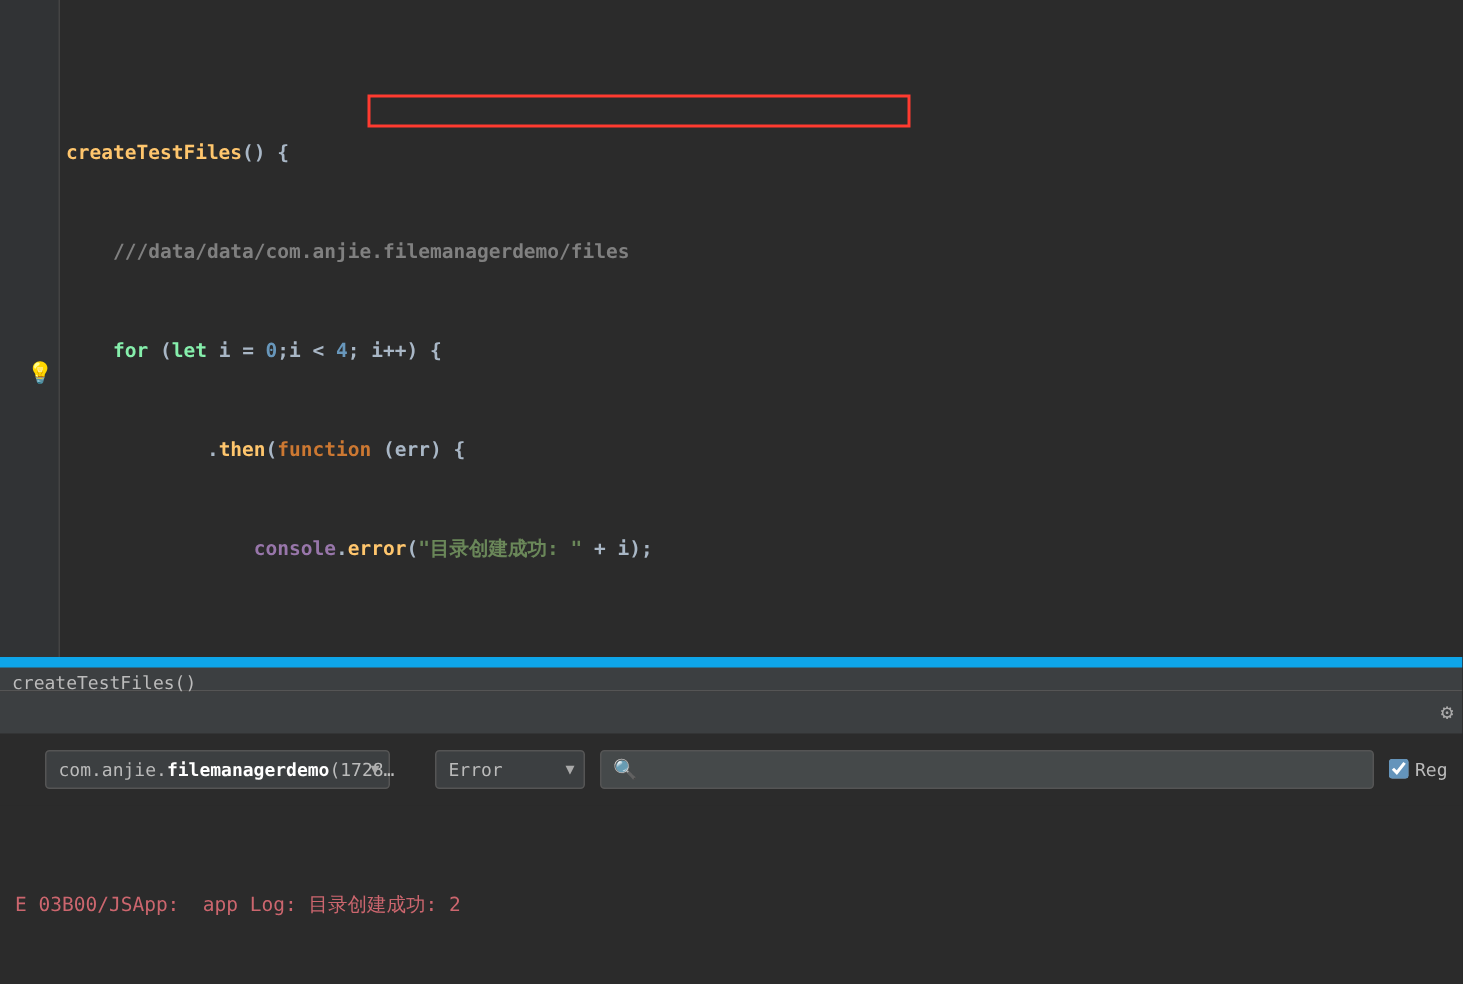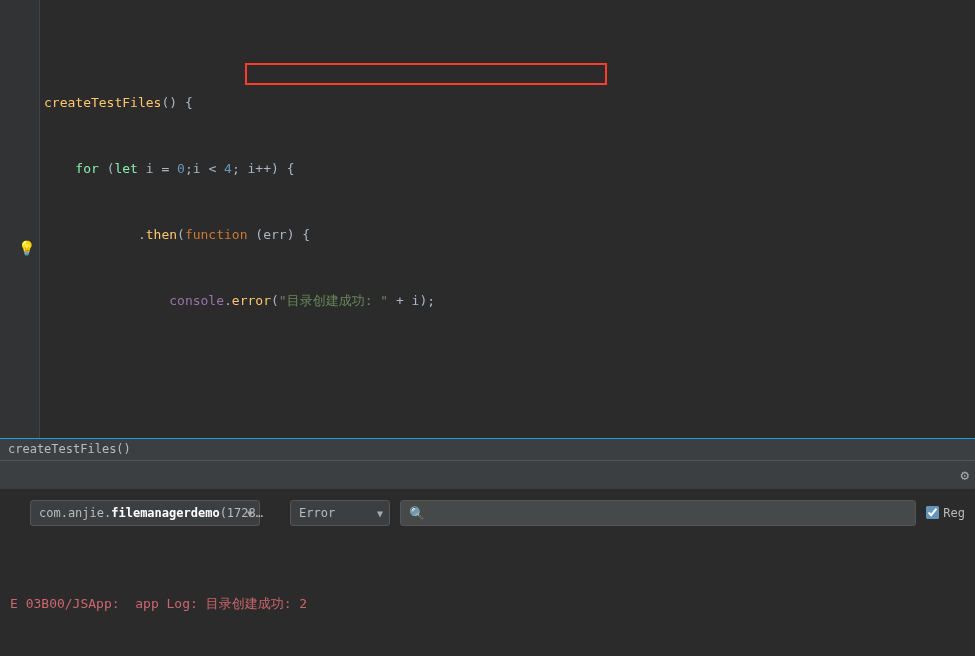--- a/index.html
+++ b/index.html
@@ -31,20 +31,21 @@
     color: #e2b73a;
     font-size: 14px;
   }
   .code {
     flex: 1;
     padding: 4px 0 0 4px;
     line-height: 22px;
     white-space: pre;
     overflow: hidden;
     position: relative;
+    font-weight: bold;
   }
   .code-line { height: 22px; }
   .kw { color: #86efac; }
   .fn-name { color: #ffc66d; }
   .paren { color: #a9b7c6; }
   .brace { color: #a9b7c6; }
   .comment { color: #808080; }
   .ident { color: #9876aa; }
   .str { color: #6a8759; }
   .num { color: #6897bb; }
@@ -63,21 +64,21 @@
     position: absolute;
     left: 0;
     top: 241px;
     right: 0;
     height: 22px;
     z-index: -1;
   }
   .breadcrumb-bar {
     height: 22px;
     background: #3c3f41;
-    border-top: 1px solid #0ea5e9;
+    border-top: 7px solid #0ea5e9;
     padding: 3px 8px;
     font-size: 12px;
     color: #bbbbbb;
   }
   .log-panel {
     background: #2b2b2b;
     border-top: 1px solid #555;
     height: 196px;
   }
   .log-toolbar {
@@ -156,20 +157,21 @@
 <body>
 
 <div class="editor-area">
   <div class="gutter">
     <span class="lightbulb">💡</span>
   </div>
   <div class="code">
     <div class="current-line"></div>
     <div class="redbox"></div>
     <div class="code-line"><span class="fn-name">createTestFiles</span><span class="paren">() </span><span class="brace">{</span></div>
+    <div class="code-line">    <span class="comment">///data/data/com.anjie.filemanagerdemo/files</span></div>
     <div class="code-line">    <span class="kw">for</span> <span class="paren">(</span><span class="kw">let</span> <span>i</span> = <span class="num">0</span>;<span>i</span> &lt; <span class="num">4</span>; <span>i++</span><span class="paren">)</span> <span class="brace">{</span></div>
     <div class="code-line">            .<span class="fn-name">then</span><span class="paren">(</span><span class="fnkw">function</span> <span class="paren">(</span><span>err</span><span class="paren">)</span> <span class="brace">{</span></div>
     <div class="code-line">                <span class="ident">console</span>.<span class="fn-name">error</span><span class="paren">(</span><span class="str">"目录创建成功: "</span><span> + i</span><span class="paren">)</span>;</div>
     
     
     
     
     
     
     

